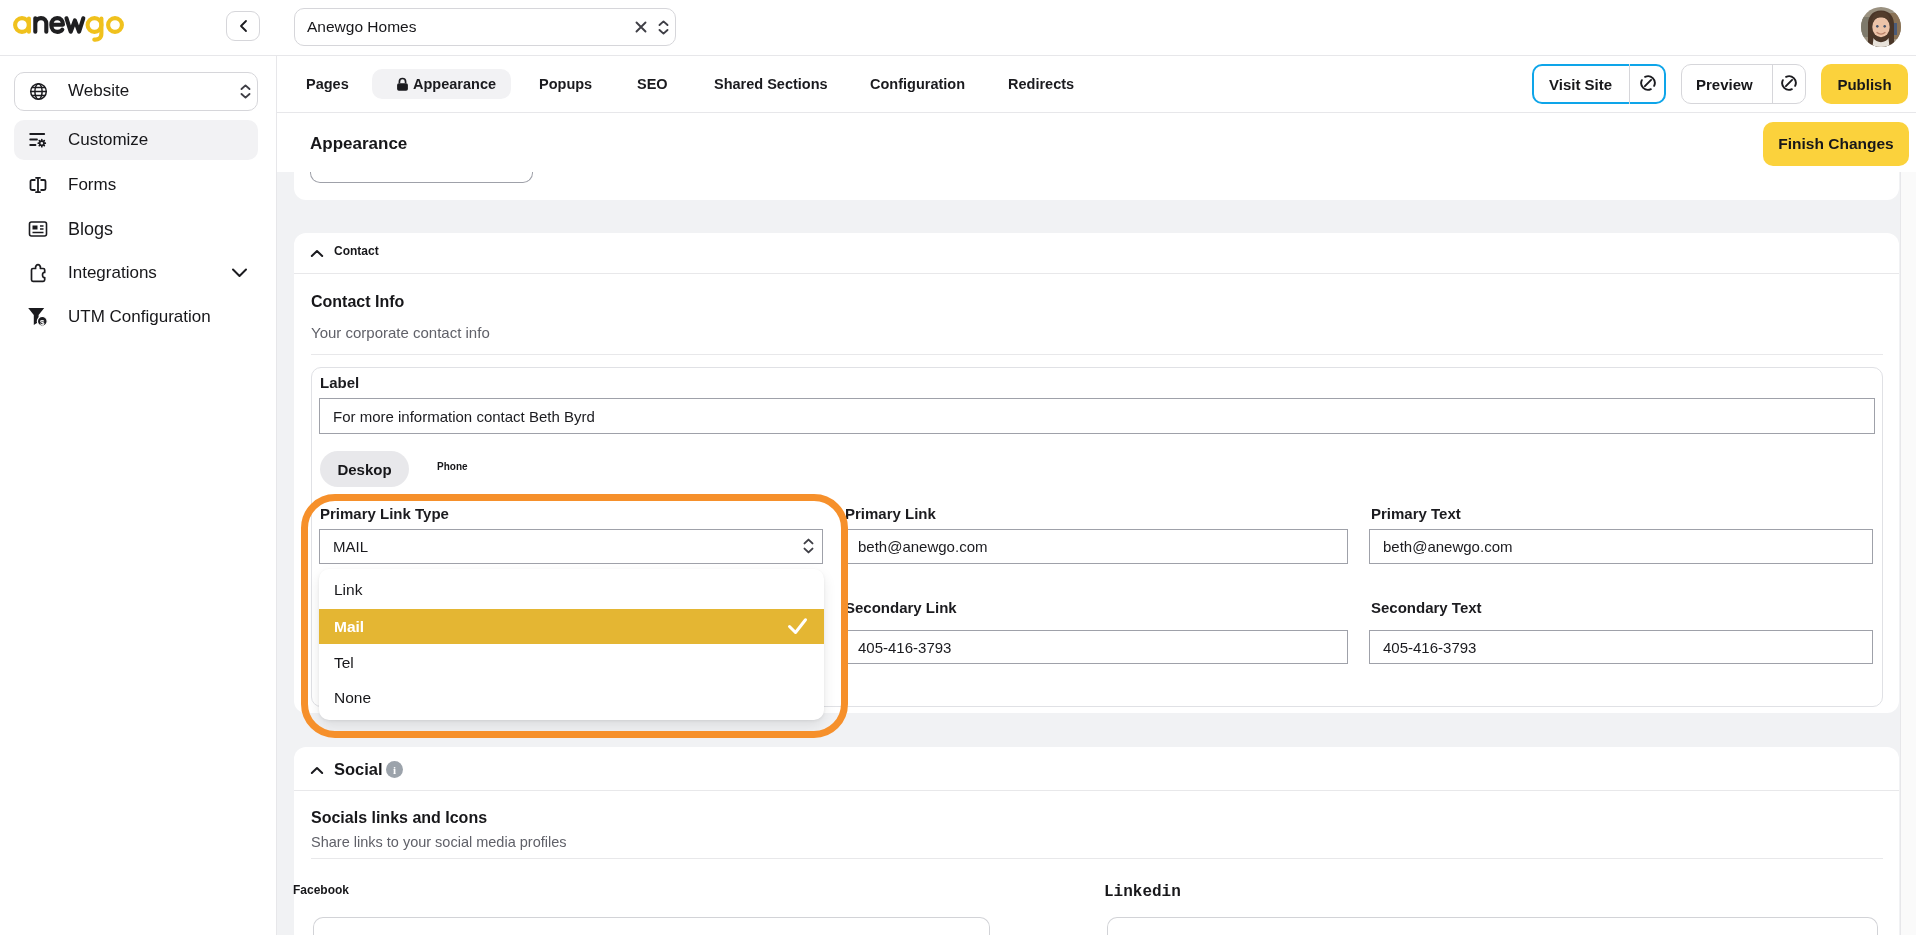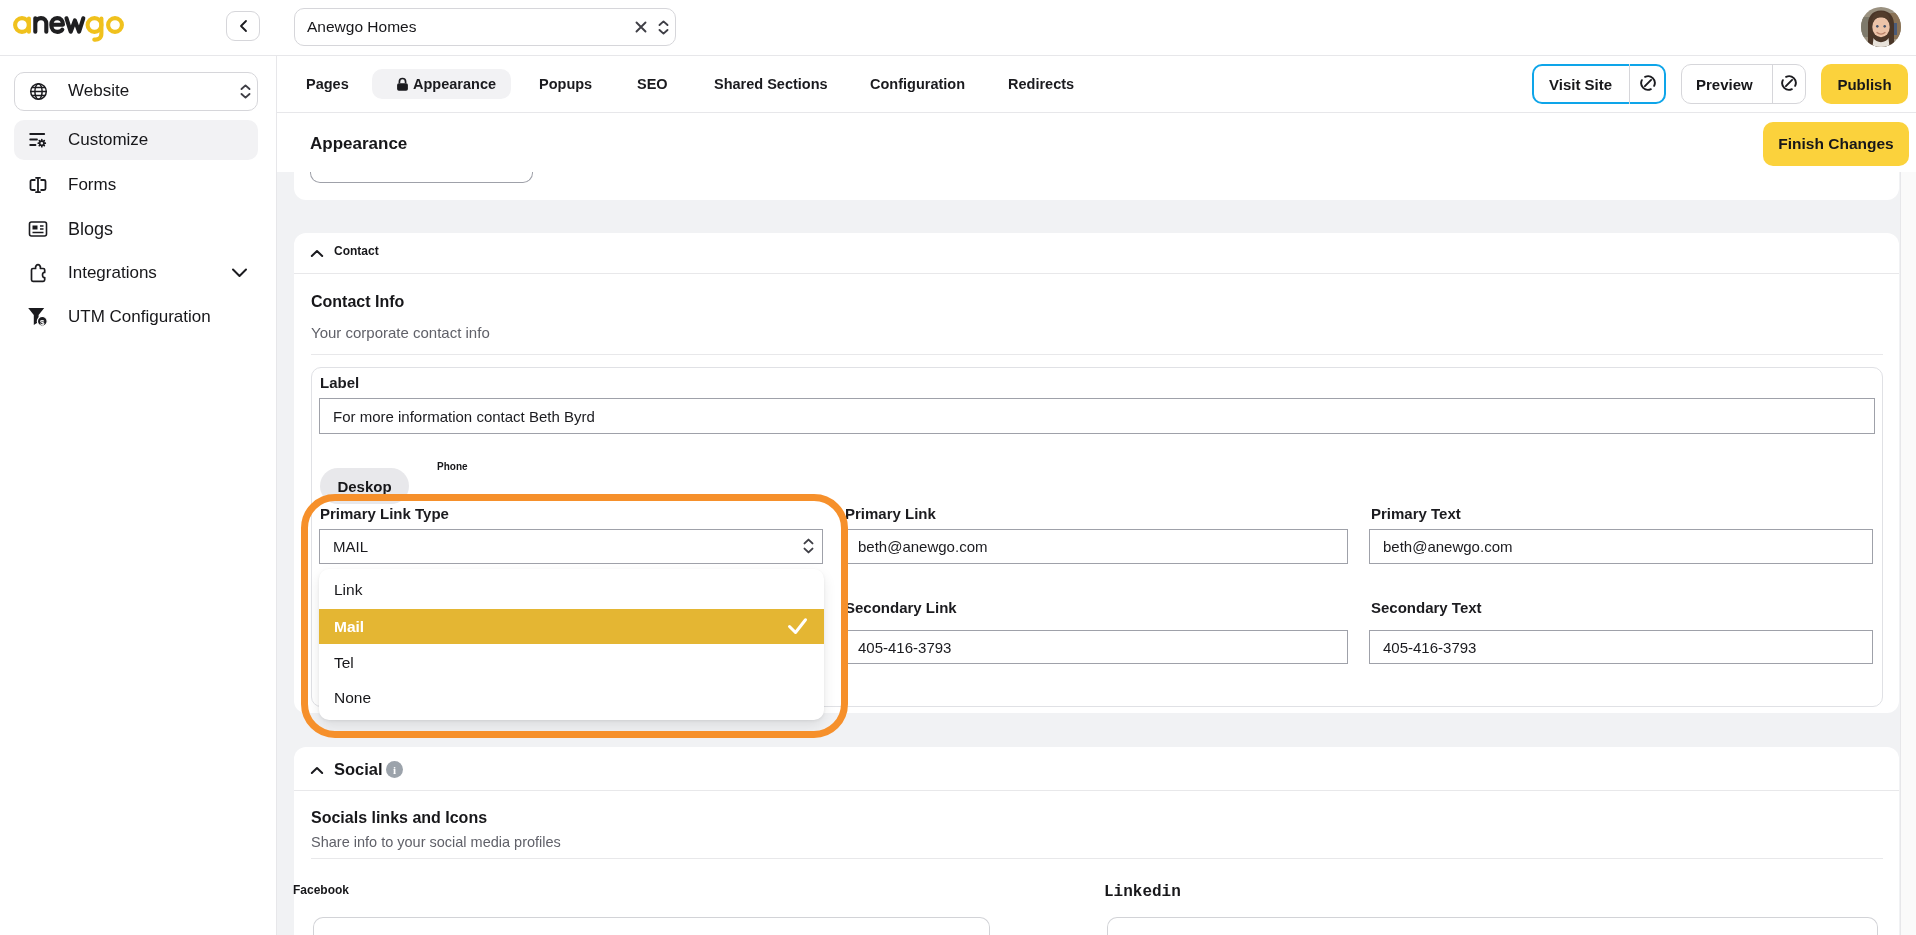--- a/index.html
+++ b/index.html
@@ -30,21 +30,21 @@
   </svg>
 <div class="abs" style="left:334px; top:244px; font-size:12px; font-weight:bold;">Contact</div>
 <div class="hr" style="left:294px; top:273px; width:1605px;"></div>
 <div class="abs" style="left:311px; top:293px; font-size:16px; font-weight:bold;">Contact Info</div>
 <div class="abs" style="left:311px; top:324px; font-size:15px; color:#606169;">Your corporate contact info</div>
 <div class="hr" style="left:311px; top:354px; width:1572px;"></div>
 
 <div class="abs" style="left:311px; top:367px; width:1572px; height:340px; border:1px solid #e0e1e5; border-radius:10px;"></div>
 <div class="lbl" style="left:320px; top:374px;">Label</div>
 <div class="inp" style="left:319px; top:398px; width:1556px; height:36px;">For more information contact Beth Byrd</div>
-<div class="abs" style="left:320px; top:468px; width:89px; height:36px; background:#e8e8eb; border-radius:18px; display:flex; align-items:center; justify-content:center; font-size:15px; font-weight:bold;">Deskop</div>
+<div class="abs" style="left:320px; top:451px; width:89px; height:36px; background:#e8e8eb; border-radius:18px; display:flex; align-items:center; justify-content:center; font-size:15px; font-weight:bold;">Deskop</div>
 <div class="abs" style="left:437px; top:461px; font-size:10px; font-weight:bold;">Phone</div>
 
 <div class="lbl" style="left:320px; top:505px;">Primary Link Type</div>
 <div class="lbl" style="left:845px; top:505px;">Primary Link</div>
 <div class="lbl" style="left:1371px; top:505px;">Primary Text</div>
 <div class="inp" style="left:319px; top:529px; width:504px; height:35px;">MAIL</div>
 <svg class="abs" style="left:803px; top:538px;" width="11" height="16" viewBox="0 0 11 16">
     <path d="M1.5 5.4 L5.5 1.6 L9.5 5.4 M1.5 10.6 L5.5 14.4 L9.5 10.6" fill="none" stroke="#3f3f46" stroke-width="1.9" stroke-linecap="round" stroke-linejoin="round"></path>
   </svg>
 <div class="inp" style="left:844px; top:529px; width:504px; height:35px;">beth@anewgo.com</div>
@@ -68,21 +68,21 @@
 <div class="abs" style="left:301px; top:494px; width:547px; height:244px; border:7px solid #f6902b; border-radius:34px;"></div>
 
 <div class="card" style="left:294px; top:747px; width:1605px; height:188px; border-radius:12px 12px 0 0;"></div>
 <svg class="abs" style="left:310px; top:765px;" width="14" height="12" viewBox="0 0 14 12">
     <path d="M1.8 8 L7 3 L12.2 8" fill="none" stroke="#1b1b1f" stroke-width="2" stroke-linecap="round" stroke-linejoin="round"></path>
   </svg>
 <div class="abs" style="left:334px; top:760px; font-size:16.5px; font-weight:bold;">Social</div>
 <div class="abs" style="left:386px; top:761px; width:17px; height:17px; background:#9ca3ab; border-radius:50%; color:#fff; font-size:11px; font-weight:bold; display:flex; align-items:center; justify-content:center; font-family:'Liberation Serif',serif;">i</div>
 <div class="hr" style="left:294px; top:790px; width:1605px;"></div>
 <div class="abs" style="left:311px; top:809px; font-size:16px; font-weight:bold;">Socials links and Icons</div>
-<div class="abs" style="left:311px; top:834px; font-size:14.5px; color:#606169;">Share info to your social media profiles</div>
+<div class="abs" style="left:311px; top:834px; font-size:14.5px; color:#606169;">Share links to your social media profiles</div>
 <div class="hr" style="left:311px; top:858px; width:1572px;"></div>
 <div class="abs" style="left:293px; top:883px; font-size:12px; font-weight:bold;">Facebook</div>
 <div class="abs" style="left:1104px; top:883px; font-size:16px; font-weight:bold;font-family:Liberation Mono, monospace;">Linkedin</div>
 <div class="abs" style="left:313px; top:917px; width:677px; height:30px; border:1px solid #d2d3d7; border-radius:10px 10px 0 0; border-bottom:none; background:#fff;"></div>
 <div class="abs" style="left:1107px; top:917px; width:771px; height:30px; border:1px solid #d2d3d7; border-radius:10px 10px 0 0; border-bottom:none; background:#fff;"></div>
 
 <div class="abs" style="left:0; top:0; width:1916px; height:56px; background:#fff; border-bottom:1px solid #e7e7ea;"></div>
 <svg class="abs" style="left:13px; top:13px;" width="112" height="29" viewBox="0 0 112 29">
   <g fill="none" stroke-linecap="round" stroke-linejoin="round">
     <g stroke="#f0c11d" stroke-width="4.1">

